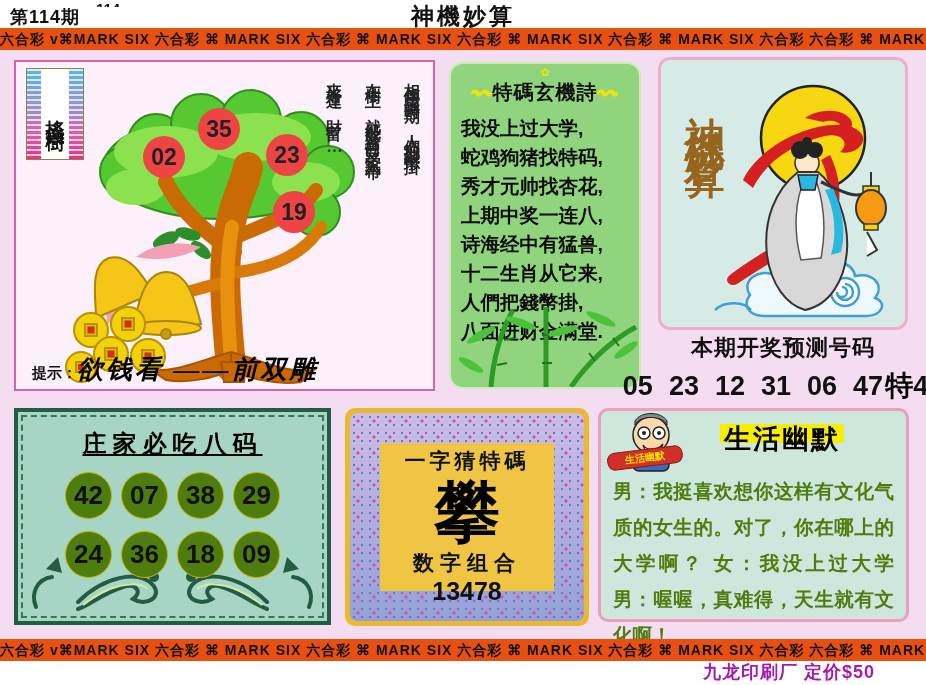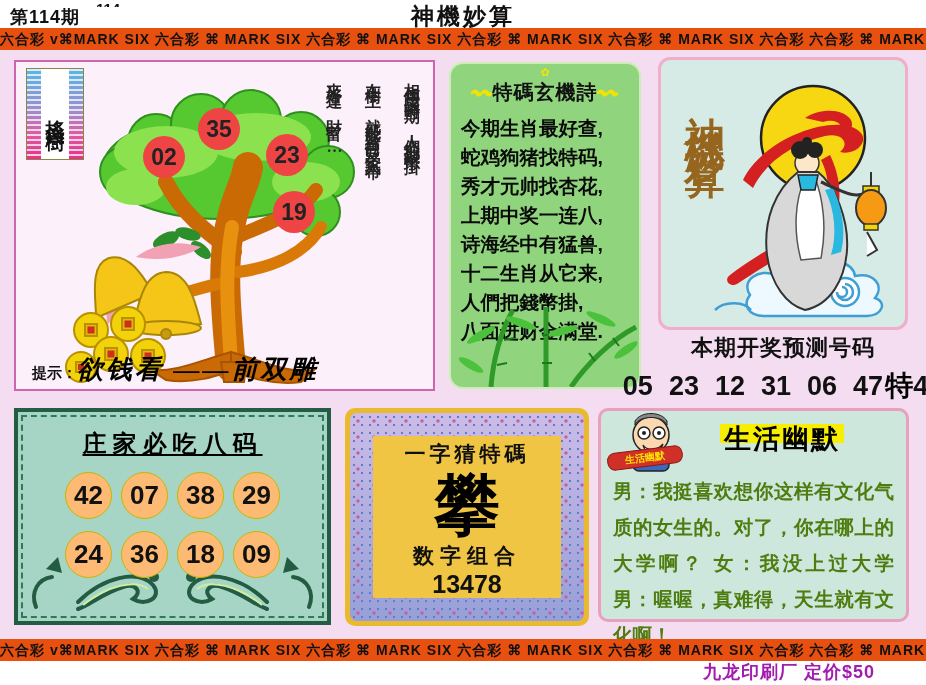--- a/index.html
+++ b/index.html
@@ -62,28 +62,28 @@
   #prediction-nums .pred-num { font:bold 27px "Liberation Sans",sans-serif; color:#111; }
   #prediction-nums .pred-special-label { font:bold 28px "Liberation Sans",sans-serif; color:#000; margin-left:2px; }
   #prediction-nums .pred-special-num { font:bold 27px "Liberation Sans",sans-serif; color:#111; }
 
   
   #eight-panel { position:absolute; left:14px; top:358px; width:317px; height:217px; background:#a6d5c5;
       border:4px solid #235c42; }
   #eight-panel::after { content:""; position:absolute; inset:3px; border:2px dashed #2f7a58; pointer-events:none; }
   #eight-title { margin-top:16px; text-align:center; font:bold 24px "Liberation Serif",serif; color:#000; letter-spacing:6px;text-decoration:underline; }
   .ball-row { display:flex; justify-content:center; gap:9px; margin-top:12px; position:relative; z-index:2; }
-  .ball { width:47px; height:47px; border-radius:50%; background:#fdba74; border:1px solid #c8b400;
+  .ball { width:47px; height:47px; border-radius:50%; background:#4d7c0f; border:1px solid #c8b400;
       display:flex; align-items:center; justify-content:center; font:bold 26px "Liberation Sans",sans-serif; color:#111; }
   #dragons { position:absolute; left:0; bottom:2px; width:309px; height:72px; z-index:1; }
 
   
   #word-panel { position:absolute; left:345px; top:358px; width:244px; height:218px; background:#e9b92f;
       border-radius:10px; padding:5px; }
-  #word-ornate { width:100%; height:100%; border-radius:7px; padding:23px;
+  #word-ornate { width:100%; height:100%; border-radius:7px; padding:30px;
       background-image:
         radial-gradient(circle, #d45a9a 1.3px, rgba(0,0,0,0) 2px),
         radial-gradient(circle, #6a78c8 1px, rgba(0,0,0,0) 1.6px),
         linear-gradient(180deg,#cbbce8 0%, #96a0d8 100%);
       background-size:16px 16px, 8px 8px, 100% 100%; }
   #word-inner { width:100%; height:100%; background:#f0c544; text-align:center; padding-top:4px; }
   #word-title { font:bold 21px "Liberation Serif",serif; color:#111; letter-spacing:4px; }
   #word-char { font:bold 66px "Liberation Serif",serif; color:#000; line-height:74px; }
   #word-combo-label { font:bold 21px "Liberation Serif",serif; color:#111; letter-spacing:6px; }
   #word-combo { font:bold 25px "Liberation Sans",sans-serif; color:#111; }
@@ -218,21 +218,21 @@
         <span class="hint-label">提示：</span><span class="hint-text">欲钱看 ——前双雕</span>
       </div>
     </div>
 
     <div id="poem-panel">
       <div id="poem-deco">✿</div>
       <div id="poem-title">
         <span class="swirl">〰</span><span>特碼玄機詩</span><span class="swirl">〰</span>
       </div>
       <div id="poem-lines">
-          <div class="poem-line">今期生肖最好查,</div>
+          <div class="poem-line">我没上过大学,</div>
           <div class="poem-line">蛇鸡狗猪找特码,</div>
           <div class="poem-line">秀才元帅找杏花,</div>
           <div class="poem-line">上期中奖一连八,</div>
           <div class="poem-line">诗海经中有猛兽,</div>
           <div class="poem-line">十二生肖从它来,</div>
           <div class="poem-line">人們把錢幣掛,</div>
           <div class="poem-line">八面进财金满堂.</div>
         </div>
       <svg id="bamboo" viewBox="0 0 192 82">
         <g stroke="#2f9a28" stroke-width="5" fill="none">

